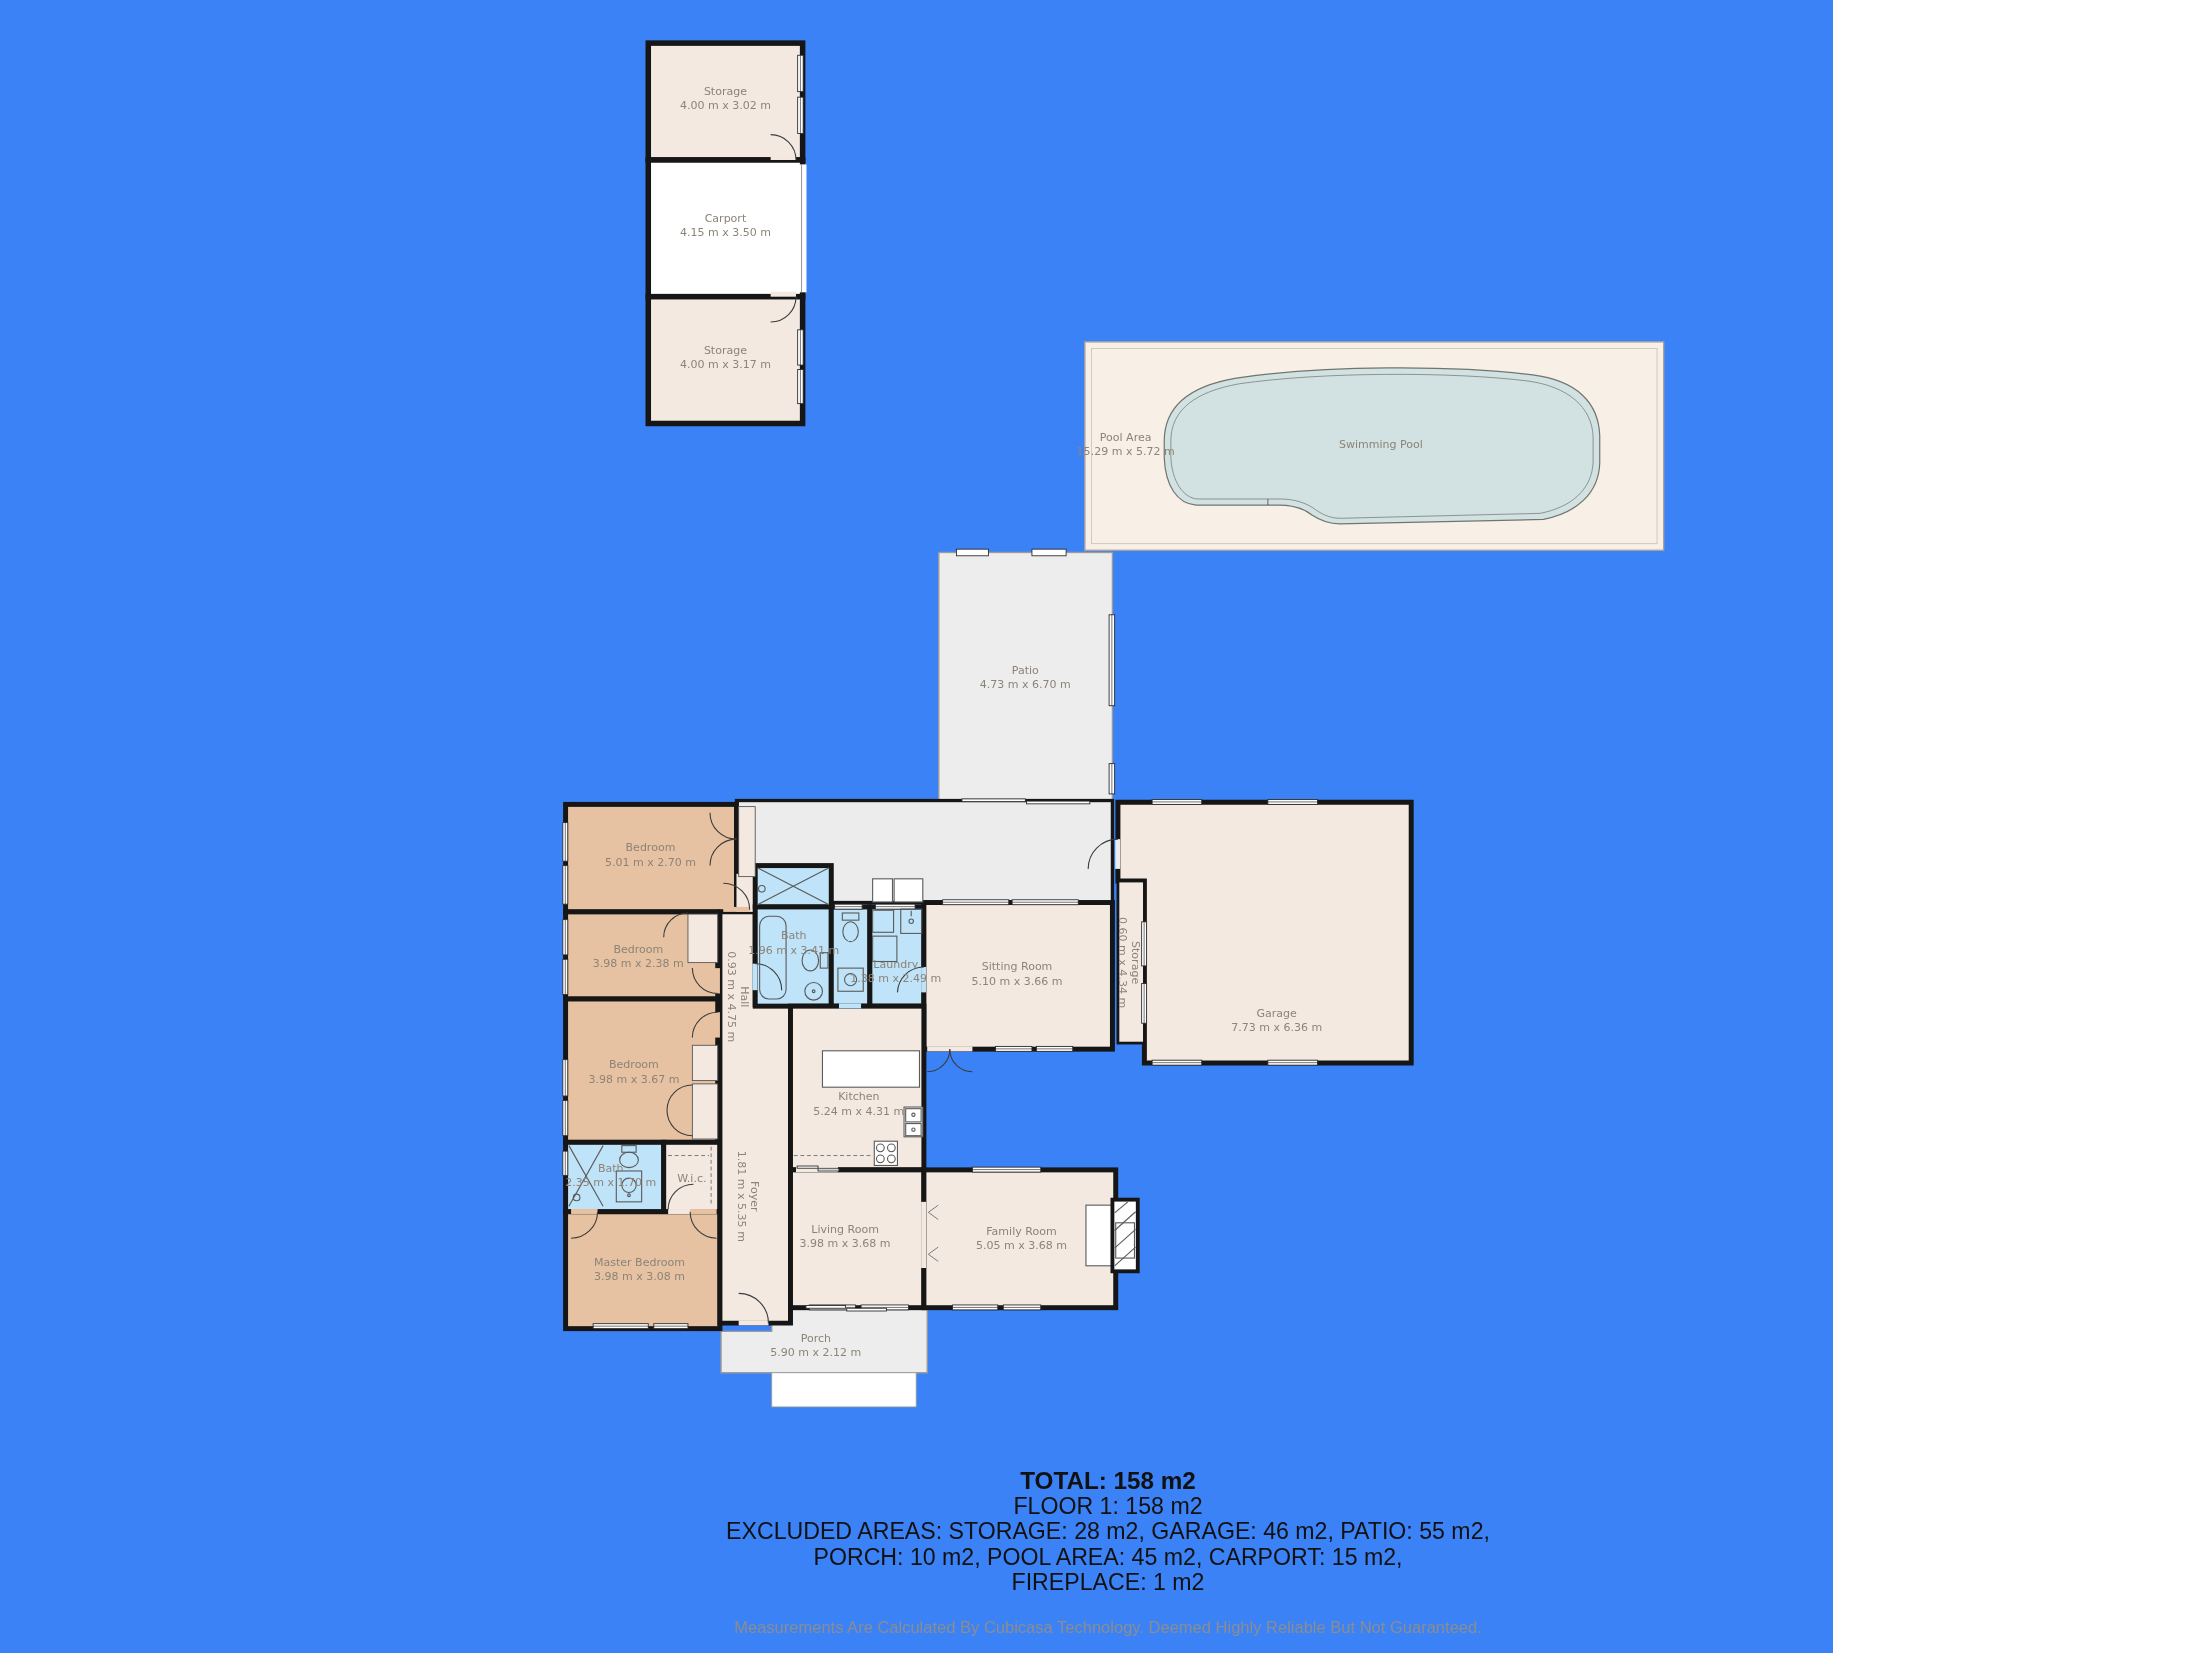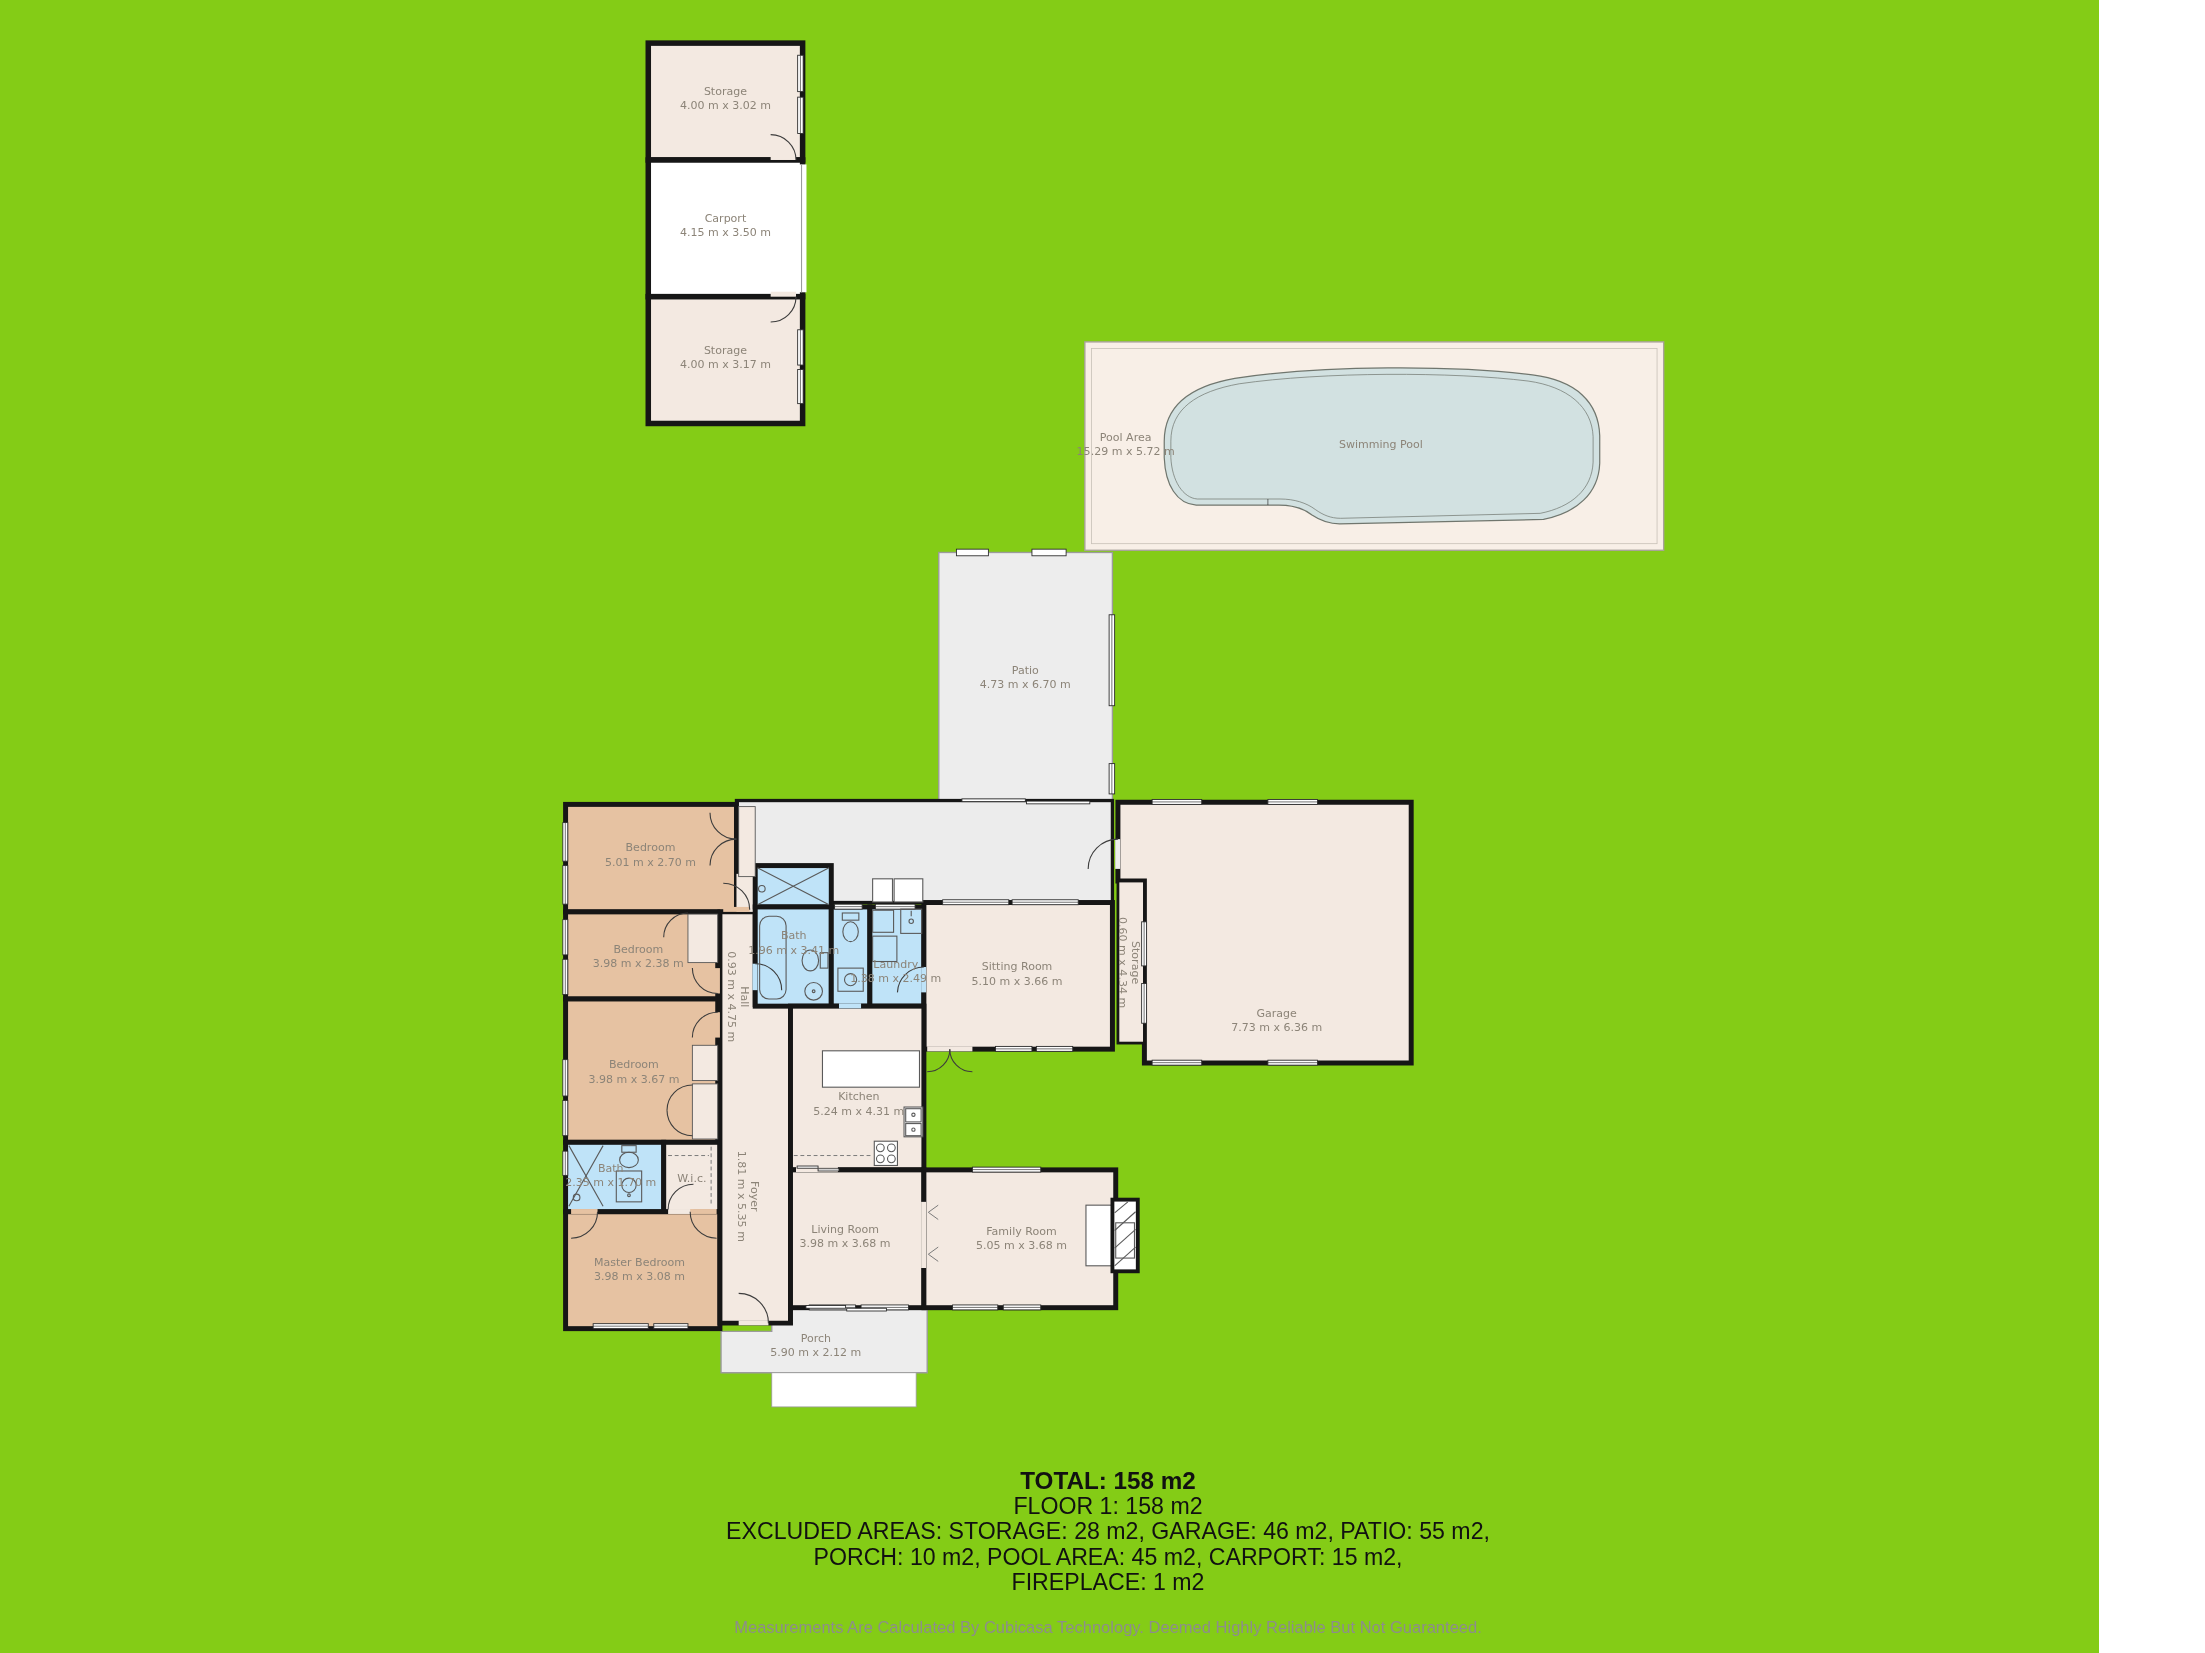--- a/index.html
+++ b/index.html
@@ -1,16 +1,16 @@
 <!DOCTYPE html>
 <html style="font-size:8.8px"><head>
 <meta charset="utf-8">
 <style>
   html,body{margin:0;padding:0;background:#ffffff;}
-  .page{position:relative;width:2099px;height:1654px;background:#84cc16;font-family:"DejaVu Sans",sans-serif;}
+  .page{position:relative;width:1833px;height:1654px;background:#3b82f6;font-family:"DejaVu Sans",sans-serif;}
   svg{display:block;}
   text{font-family:"DejaVu Sans",sans-serif;}
   .rname,.rdim{font-size:20px;fill:#8c8478;text-anchor:middle;}
   .summary-bold{font-size:44px;font-weight:bold;fill:#111111;text-anchor:middle;font-family:"Liberation Sans",sans-serif;}
   .summary{font-size:42px;fill:#111111;text-anchor:middle;font-family:"Liberation Sans",sans-serif;}
   .disclaimer{font-size:30px;fill:#8d8d8d;text-anchor:middle;font-family:"Liberation Sans",sans-serif;}
   .wallroom{stroke:#161616;stroke-width:9;}
   .thinline{stroke:#9b9b9b;stroke-width:2.5;fill:#ededed;}
   .win{fill:#ffffff;stroke:#2a2a2a;stroke-width:1.6;}
   .winline{stroke:#2a2a2a;stroke-width:1.2;}

